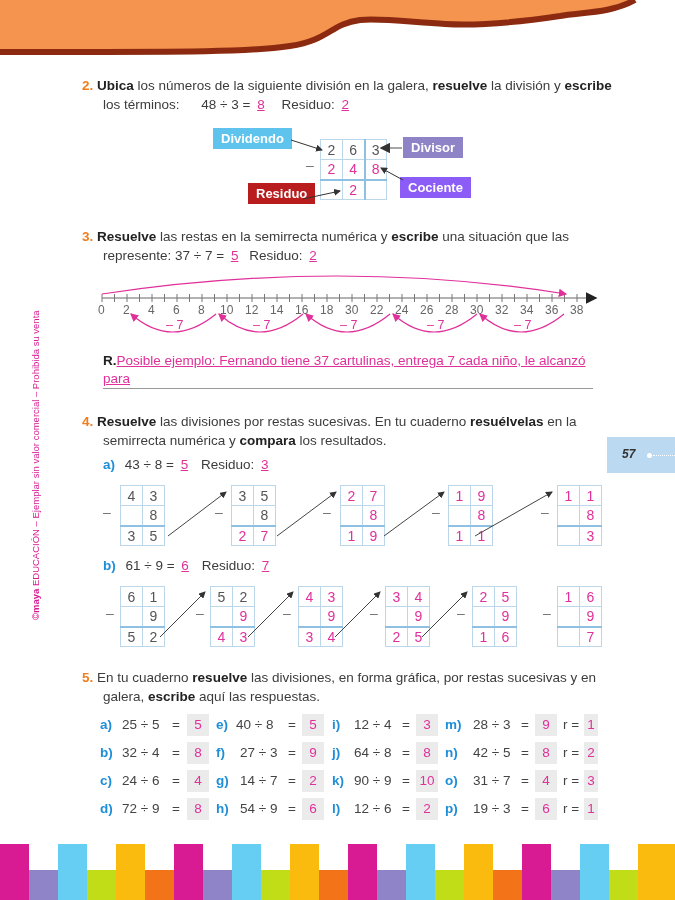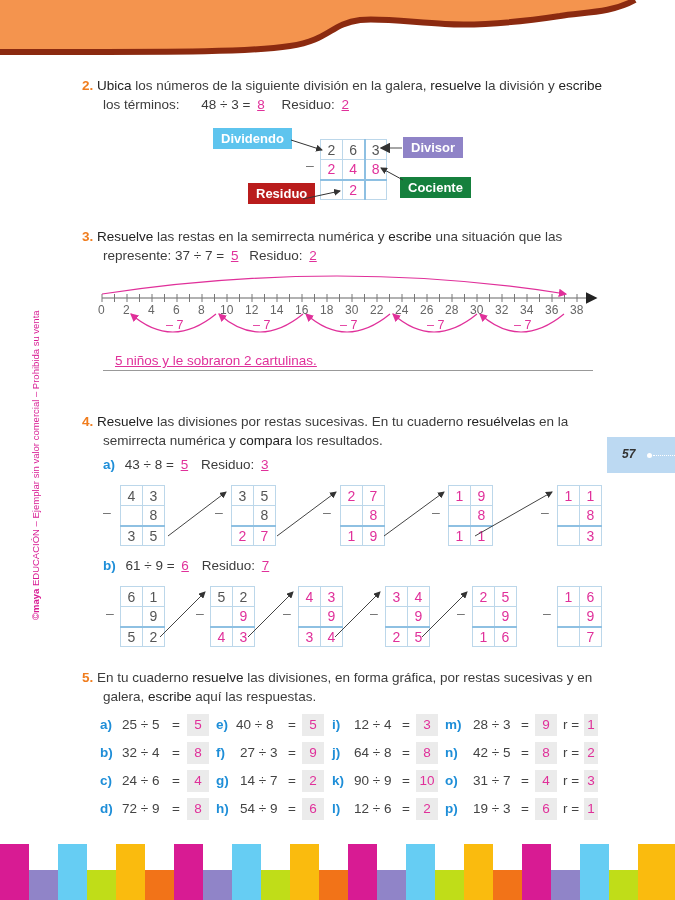--- a/index.html
+++ b/index.html
@@ -1,20 +1,20 @@
 <!DOCTYPE html>
 <html><head>
 <meta charset="utf-8">
 <style>
   * { box-sizing: border-box; margin: 0; padding: 0; }
   html, body { width: 675px; height: 900px; background: #ffffff; overflow: hidden; }
   body { position: relative; font-family: "Liberation Sans", sans-serif; color: #3c3c3c; font-size: 13.5px; }
   .abs { position: absolute; }
   .num { color: #f07d1e; font-weight: bold; }
-  .b { color: #222; font-weight: normal; margin-top: 9px; }
+  .b { color: #222; font-weight: bold; margin-top: 9px; }
   .ans { color: #e0309a; }
   .uline { color: #e0309a; text-decoration: underline; text-decoration-color: #e0309a; padding: 0 3px; }
   .letter { color: #1e8ed8; font-weight: bold; }
   .text { line-height: 20px; }
 
   
   .gal { position: absolute; border-collapse: collapse; }
   .gal td { width: 22px; height: 20px; border: 1px solid #bcd7ea; text-align: center; font-size: 14px; color: #555; padding: 0; }
   .gal tr.sep td { border-top: 2px solid #8ec0e2; }
   .gal .pink { color: #e0309a; }
@@ -54,21 +54,21 @@
 <div class="abs text" style="left:103px;top:95px">
   <span>los términos:</span>
   <span style="margin-left:18px">48 ÷ 3 =</span>
   <span class="uline">8</span>
   <span style="margin-left:10px">Residuo:</span>
   <span class="uline">2</span>
 </div>
 
 <div class="label-box" style="left:213px;top:128px;background:#5ec4ee">Dividendo</div>
 <div class="label-box" style="left:403px;top:137px;background:#8f83c7">Divisor</div>
-<div class="label-box" style="left:400px;top:177px;background:#15803d">Cociente</div>
+<div class="label-box" style="left:400px;top:177px;background:#8b5cf6">Cociente</div>
 <div class="label-box" style="left:248px;top:183px;background:#b91c1c">Residuo</div>
 
 <span class="minus" style="left:306px;top:157px">–</span>
 <table class="gal" style="left:320px;top:139px">
   <tbody>
       <tr>
         <td>2</td>
         <td class="vsep">6</td>
         <td>3</td>
       </tr>
@@ -191,21 +191,21 @@
 </div>
 <div class="abs" style="left:0;top:318px;width:675px;height:16px;font-size:12.5px;color:#e0309a">
   <span class="abs" style="left:166px">– 7</span>
   <span class="abs" style="left:253px">– 7</span>
   <span class="abs" style="left:340px">– 7</span>
   <span class="abs" style="left:427px">– 7</span>
   <span class="abs" style="left:514px">– 7</span>
 </div>
 
 <div class="abs" style="left:103px;top:352px;width:490px;font-size:13.5px;line-height:18px">
-  <div style="border-bottom:1px solid #999;padding-left:12px"><span class="ans" style="text-decoration:underline">5 niños y le sobraron 2 cartulinas.</span></div>
+  <div style="border-bottom:1px solid #999"><span class="b">R.</span><span class="ans" style="text-decoration:underline">Posible ejemplo: Fernando tiene 37 cartulinas, entrega 7 cada niño, le alcanzó para</span></div>
 </div>
 
 <div class="abs text" style="left:82px;top:412px;width:520px">
   <span class="num">4.</span>
   <span class="b">Resuelve</span><span> las divisiones por restas sucesivas. En tu cuaderno </span><span class="b">resuélvelas</span><span> en la</span>
 </div>
 <div class="abs text" style="left:103px;top:431px">
   <span>semirrecta numérica y </span><span class="b">compara</span><span> los resultados.</span>
 </div>
 <div class="abs text" style="left:103px;top:455px">

